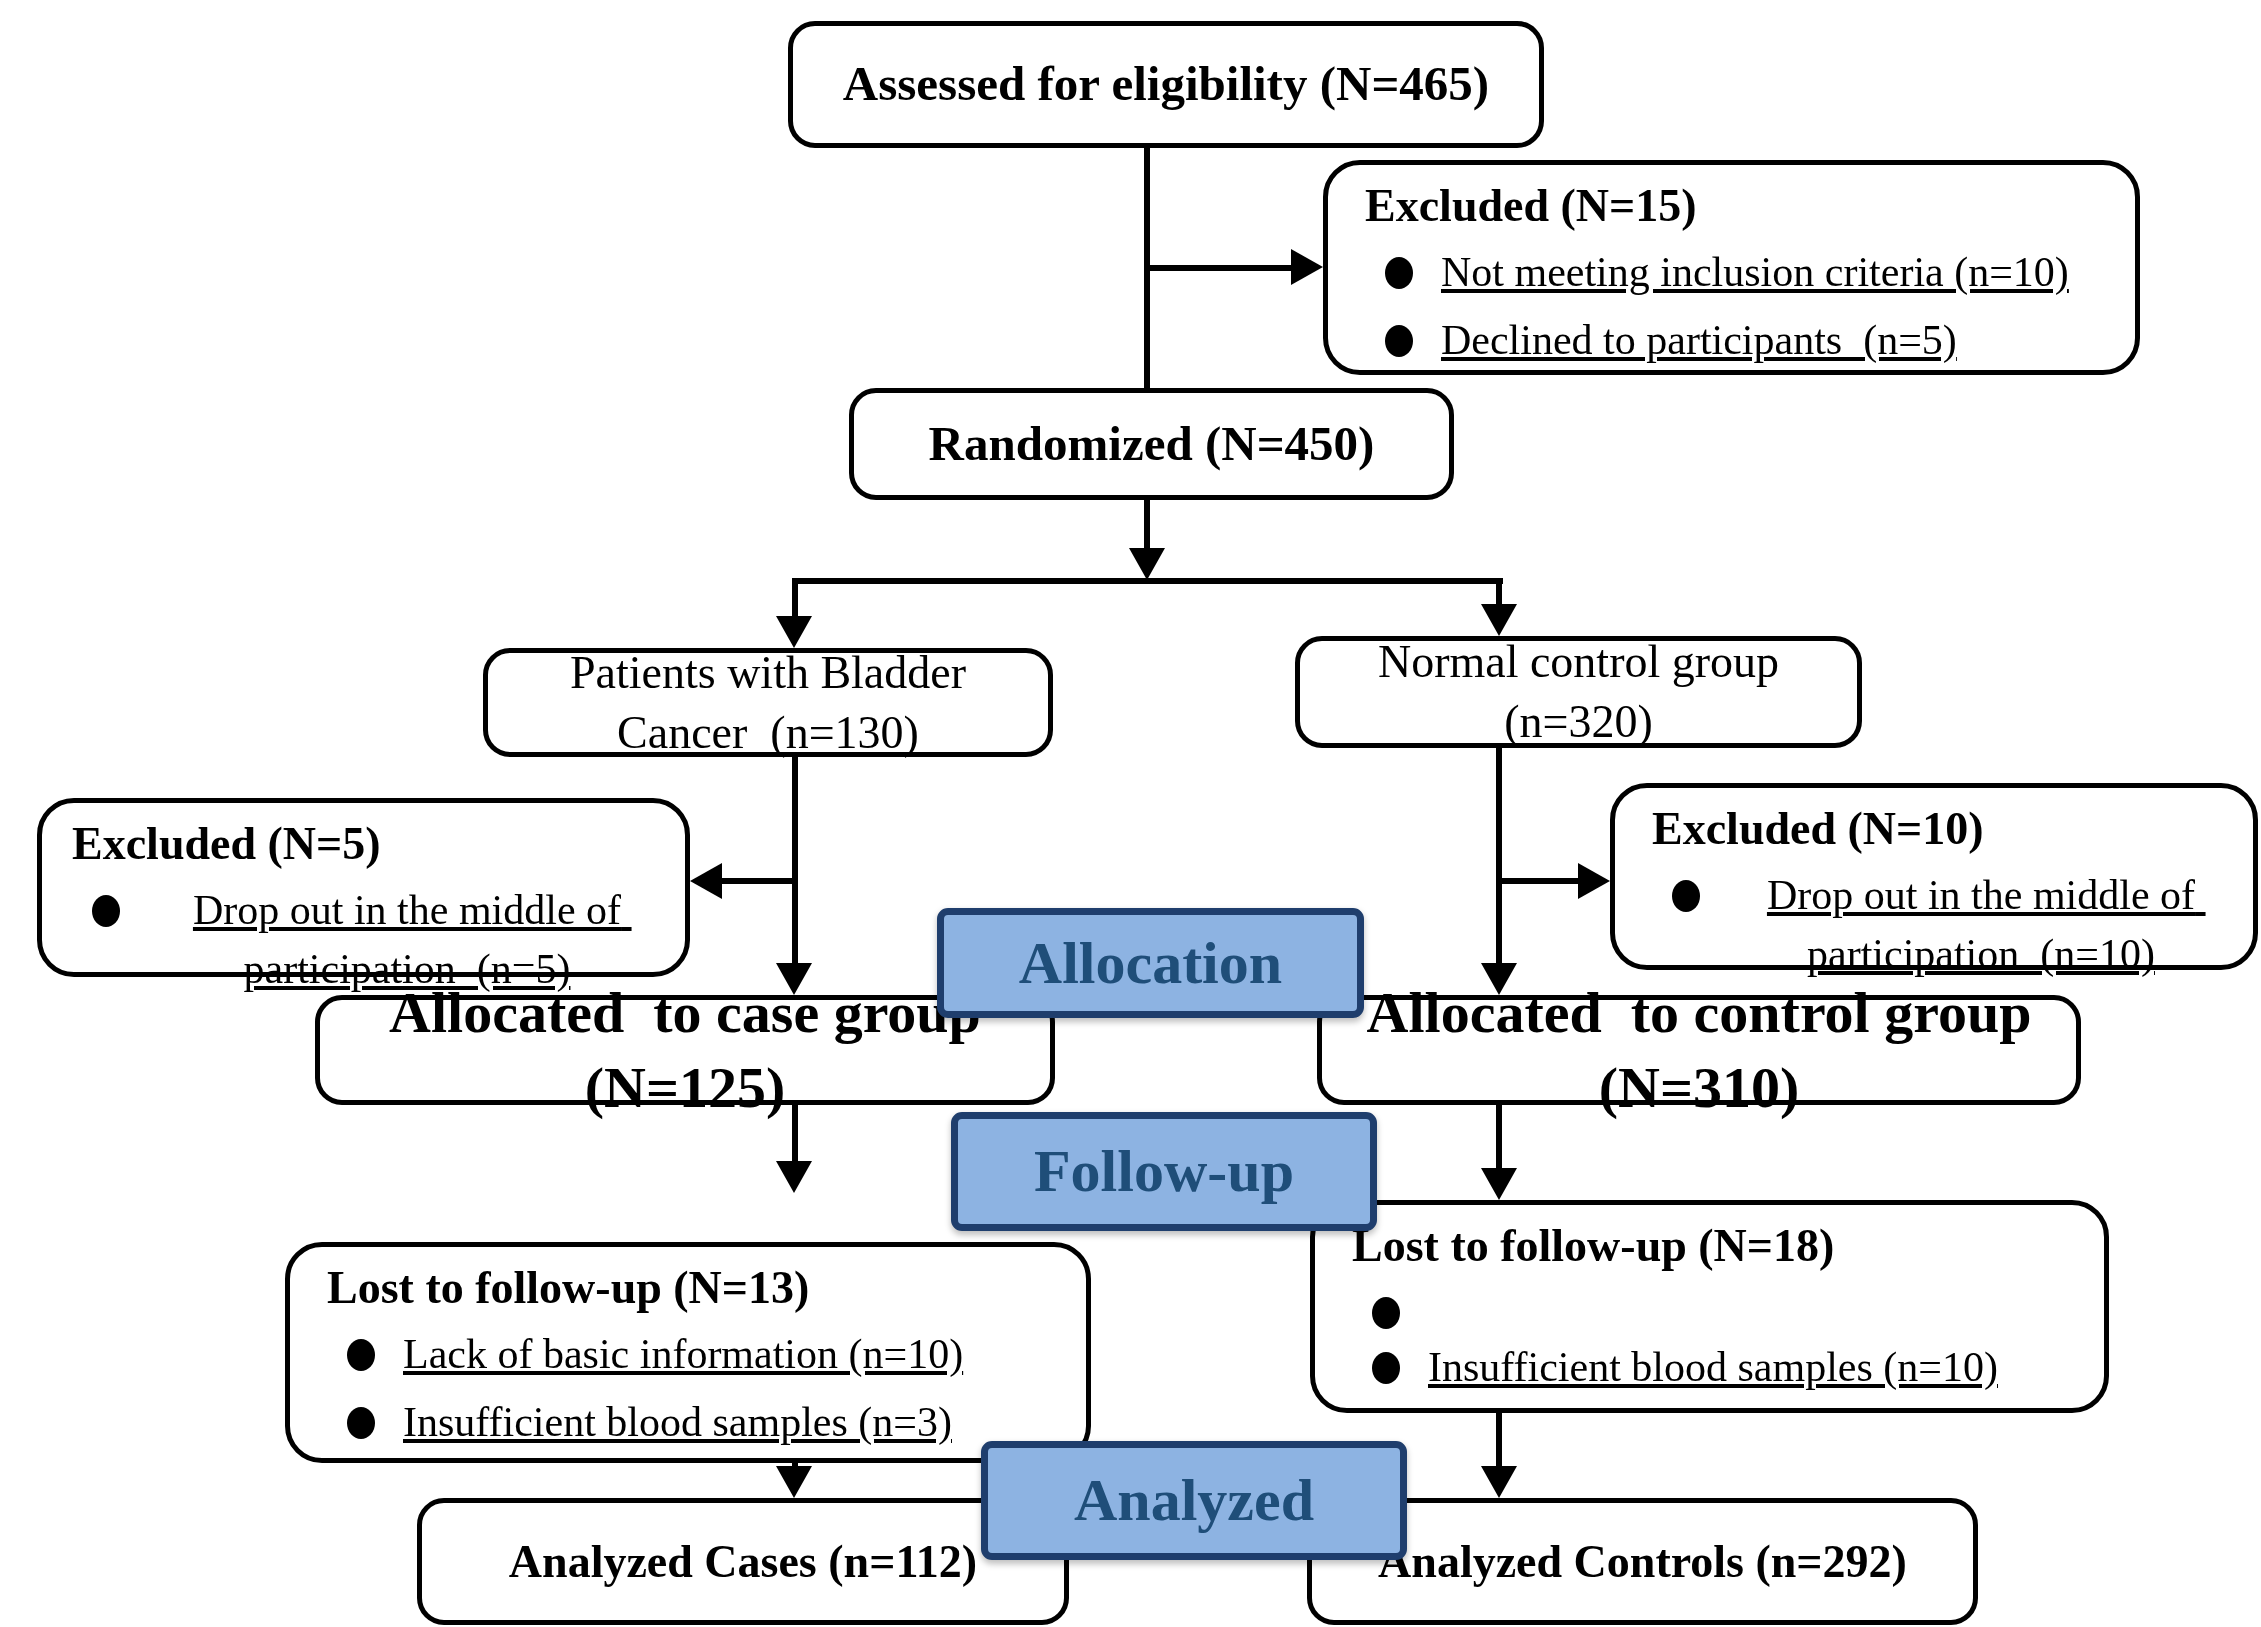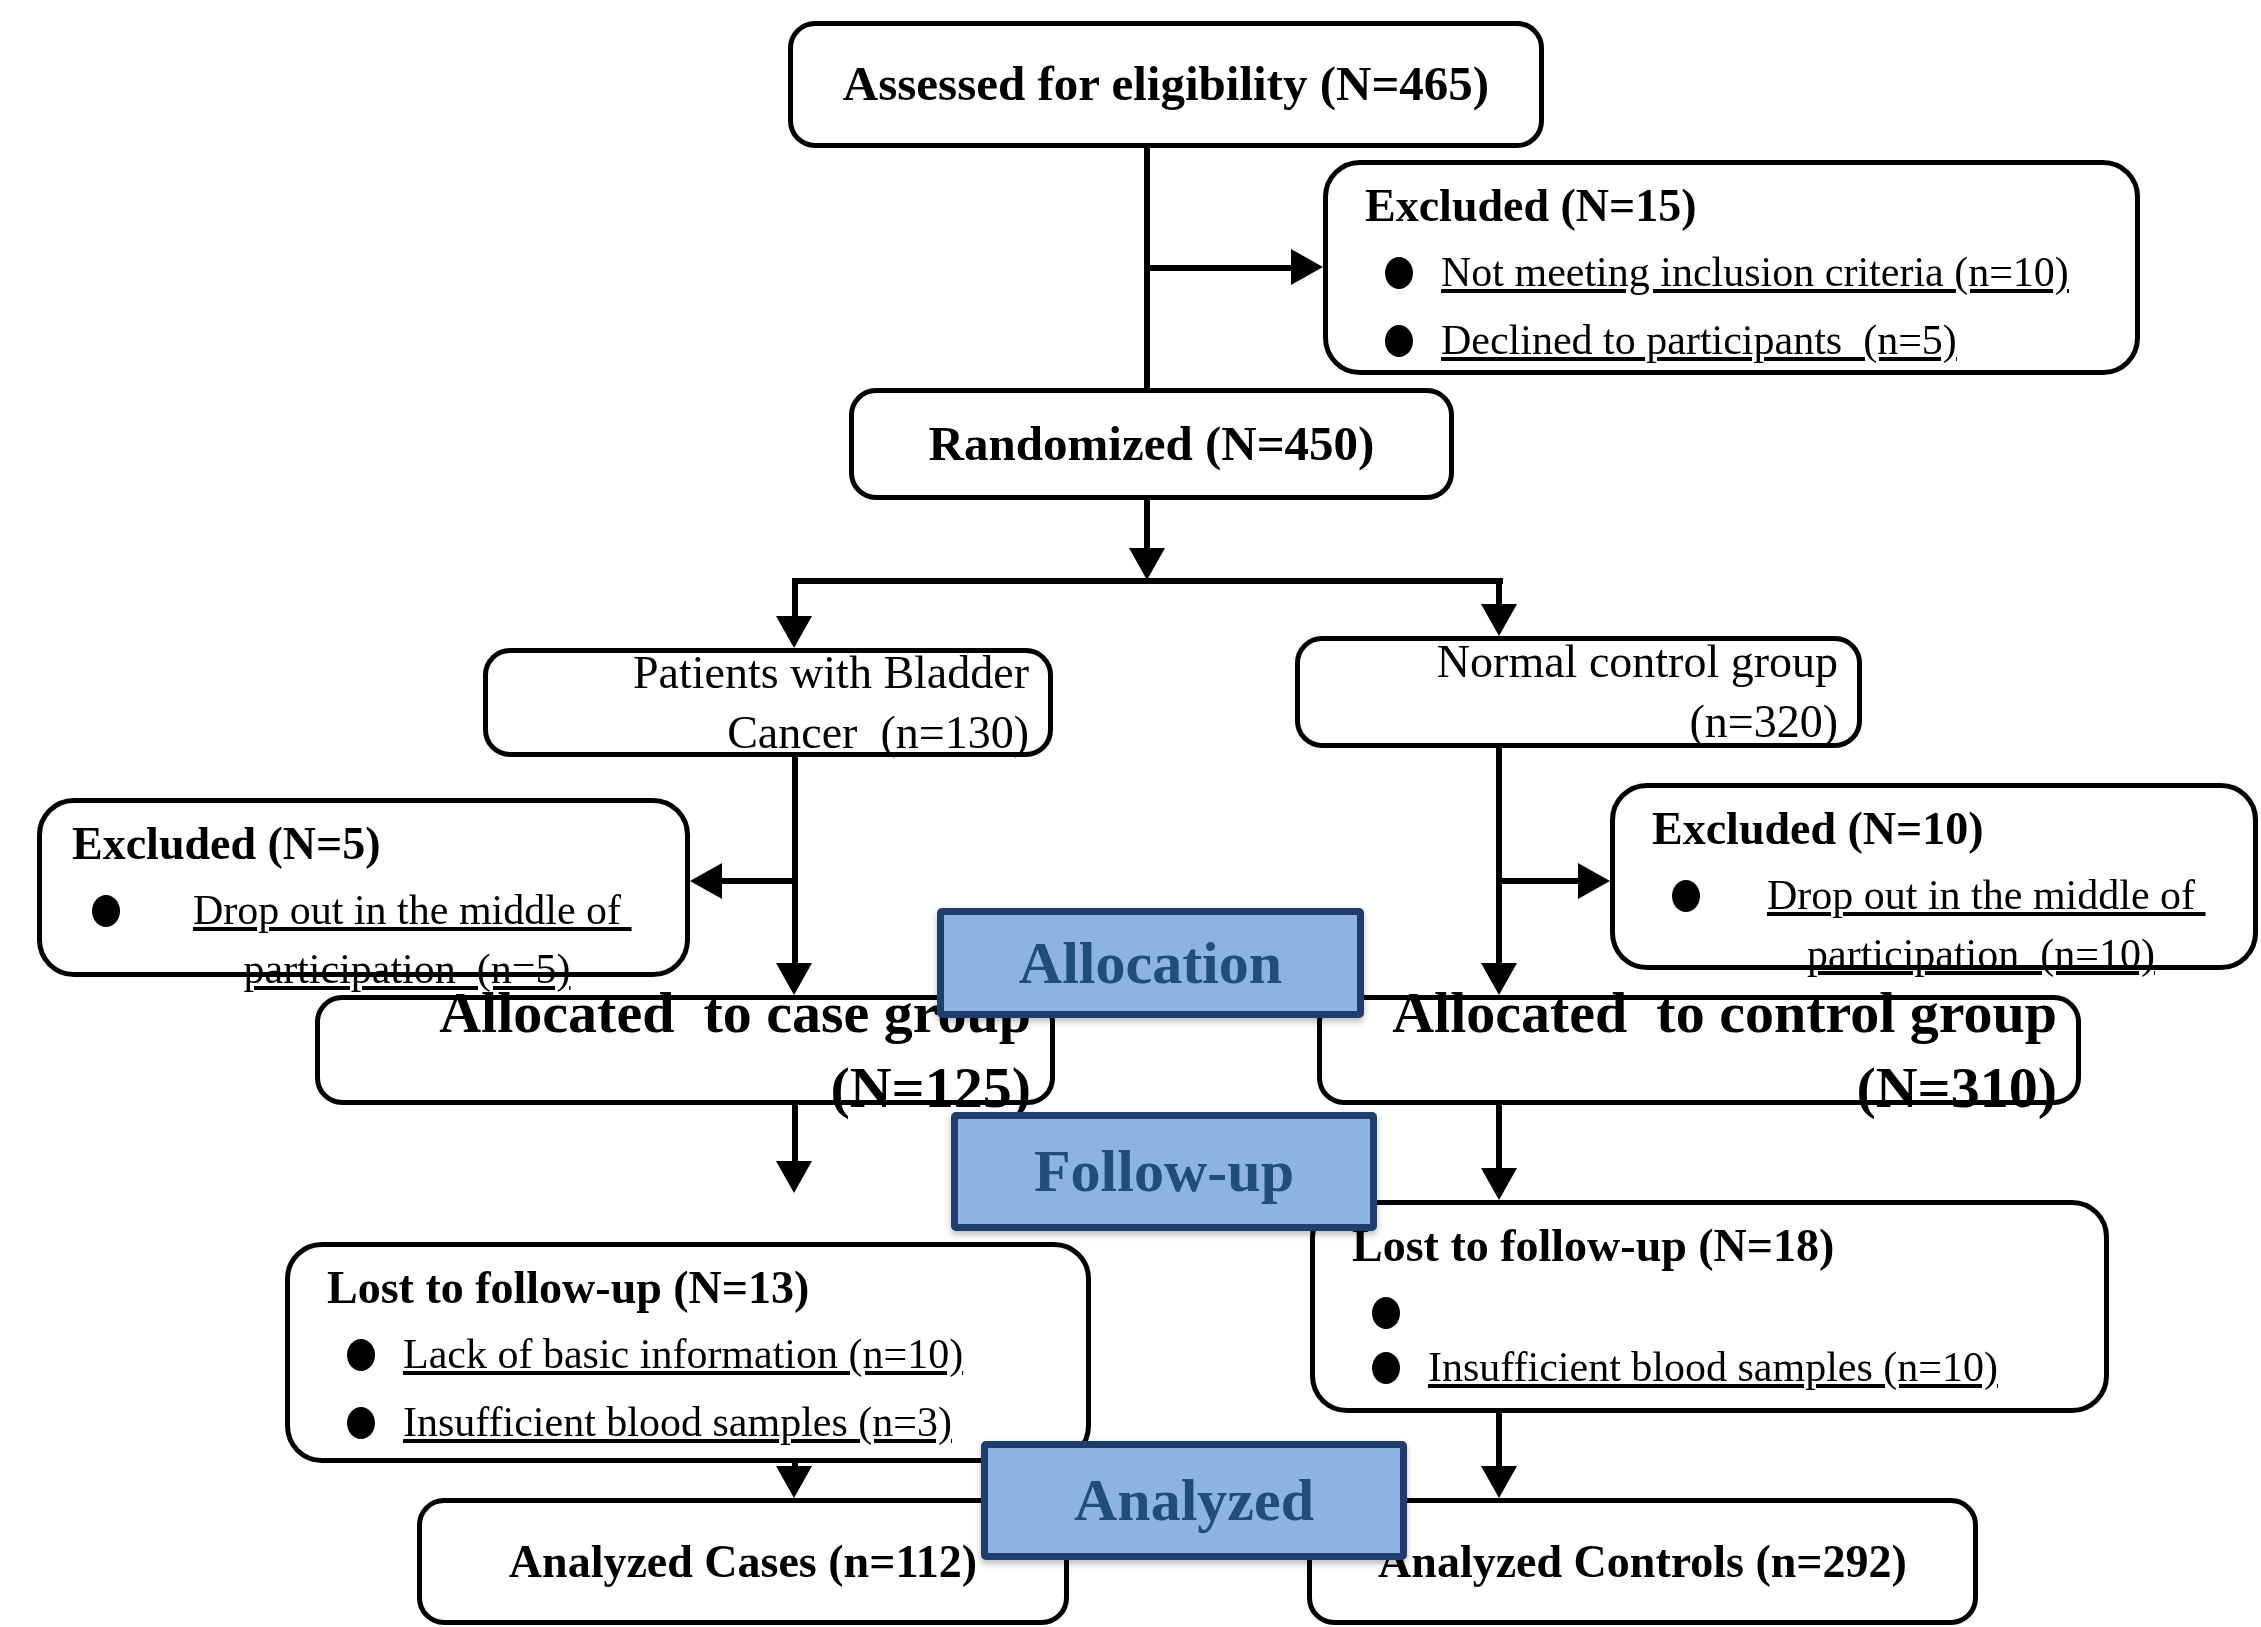--- a/index.html
+++ b/index.html
@@ -8,42 +8,42 @@
   }
   html,body { margin:0; padding:0; background:var(--page-bg); }
   #stage {
     position:relative; width:2261px; height:1628px; background:var(--page-bg);
     font-family:"Liberation Serif","DejaVu Serif",serif; color:#000; overflow:hidden;
   }
   
   .node {
     position:absolute; box-sizing:border-box; background:var(--box-fill);
     border:5.8px solid var(--box-border); border-radius:27px; z-index:2;
-    display:flex; align-items:center; justify-content:center; text-align:right;
+    display:flex; align-items:center; justify-content:center; text-align:center;
   }
   .node .label { white-space:pre-wrap; line-height:1.3; padding:0 19px; }
   .bold { font-weight:bold; }
   .fs76 { font-size:49px; }
   .fs72 { font-size:46px; }
   .fs68 { font-size:58px; }
   
   .bullets-box {
     position:absolute; box-sizing:border-box; background:var(--box-fill);
     border:5.8px solid var(--box-border); border-radius:37px; z-index:2;
     display:flex; flex-direction:column; justify-content:space-between; padding:11.5px 19px;
   }
   .bullets-box .title { font-weight:bold; font-size:46px; line-height:1.25; padding-left:18px; }
   .bullet { display:flex; align-items:flex-start; margin-top:9px; }
   .bullet .dot { flex:none; width:28px; height:32px; border-radius:50%; background:#000; margin:14px 28px 0 38px; }
   .bullet .btext { font-size:42px; line-height:1.4; text-align:left; white-space:pre-wrap;text-decoration:underline; }
   .bullet.center-wrap .btext { flex:1; text-align:center; }
   
   .badge {
     position:absolute; box-sizing:border-box; z-index:5;
-    background:var(--badge-fill); border:7.7px solid var(--badge-border); border-radius:5px;
+    background:var(--badge-fill); border:7.7px solid var(--badge-border); border-radius:11px;
     display:flex; align-items:center; justify-content:center;
     color:var(--badge-text); font-weight:bold; font-size:60px;
     box-shadow:0 3.8px 6.4px rgba(0,0,0,.25);
   }
   
   .vline, .hline { position:absolute; background:var(--line-color); z-index:1; }
   .vline { width:5.8px; }
   .hline { height:5.8px; }
   .arr { position:absolute; width:0; height:0; z-index:1; }
   .arr-down  { border-left:18px solid transparent; border-right:18px solid transparent; border-top:32px solid var(--line-color); }

